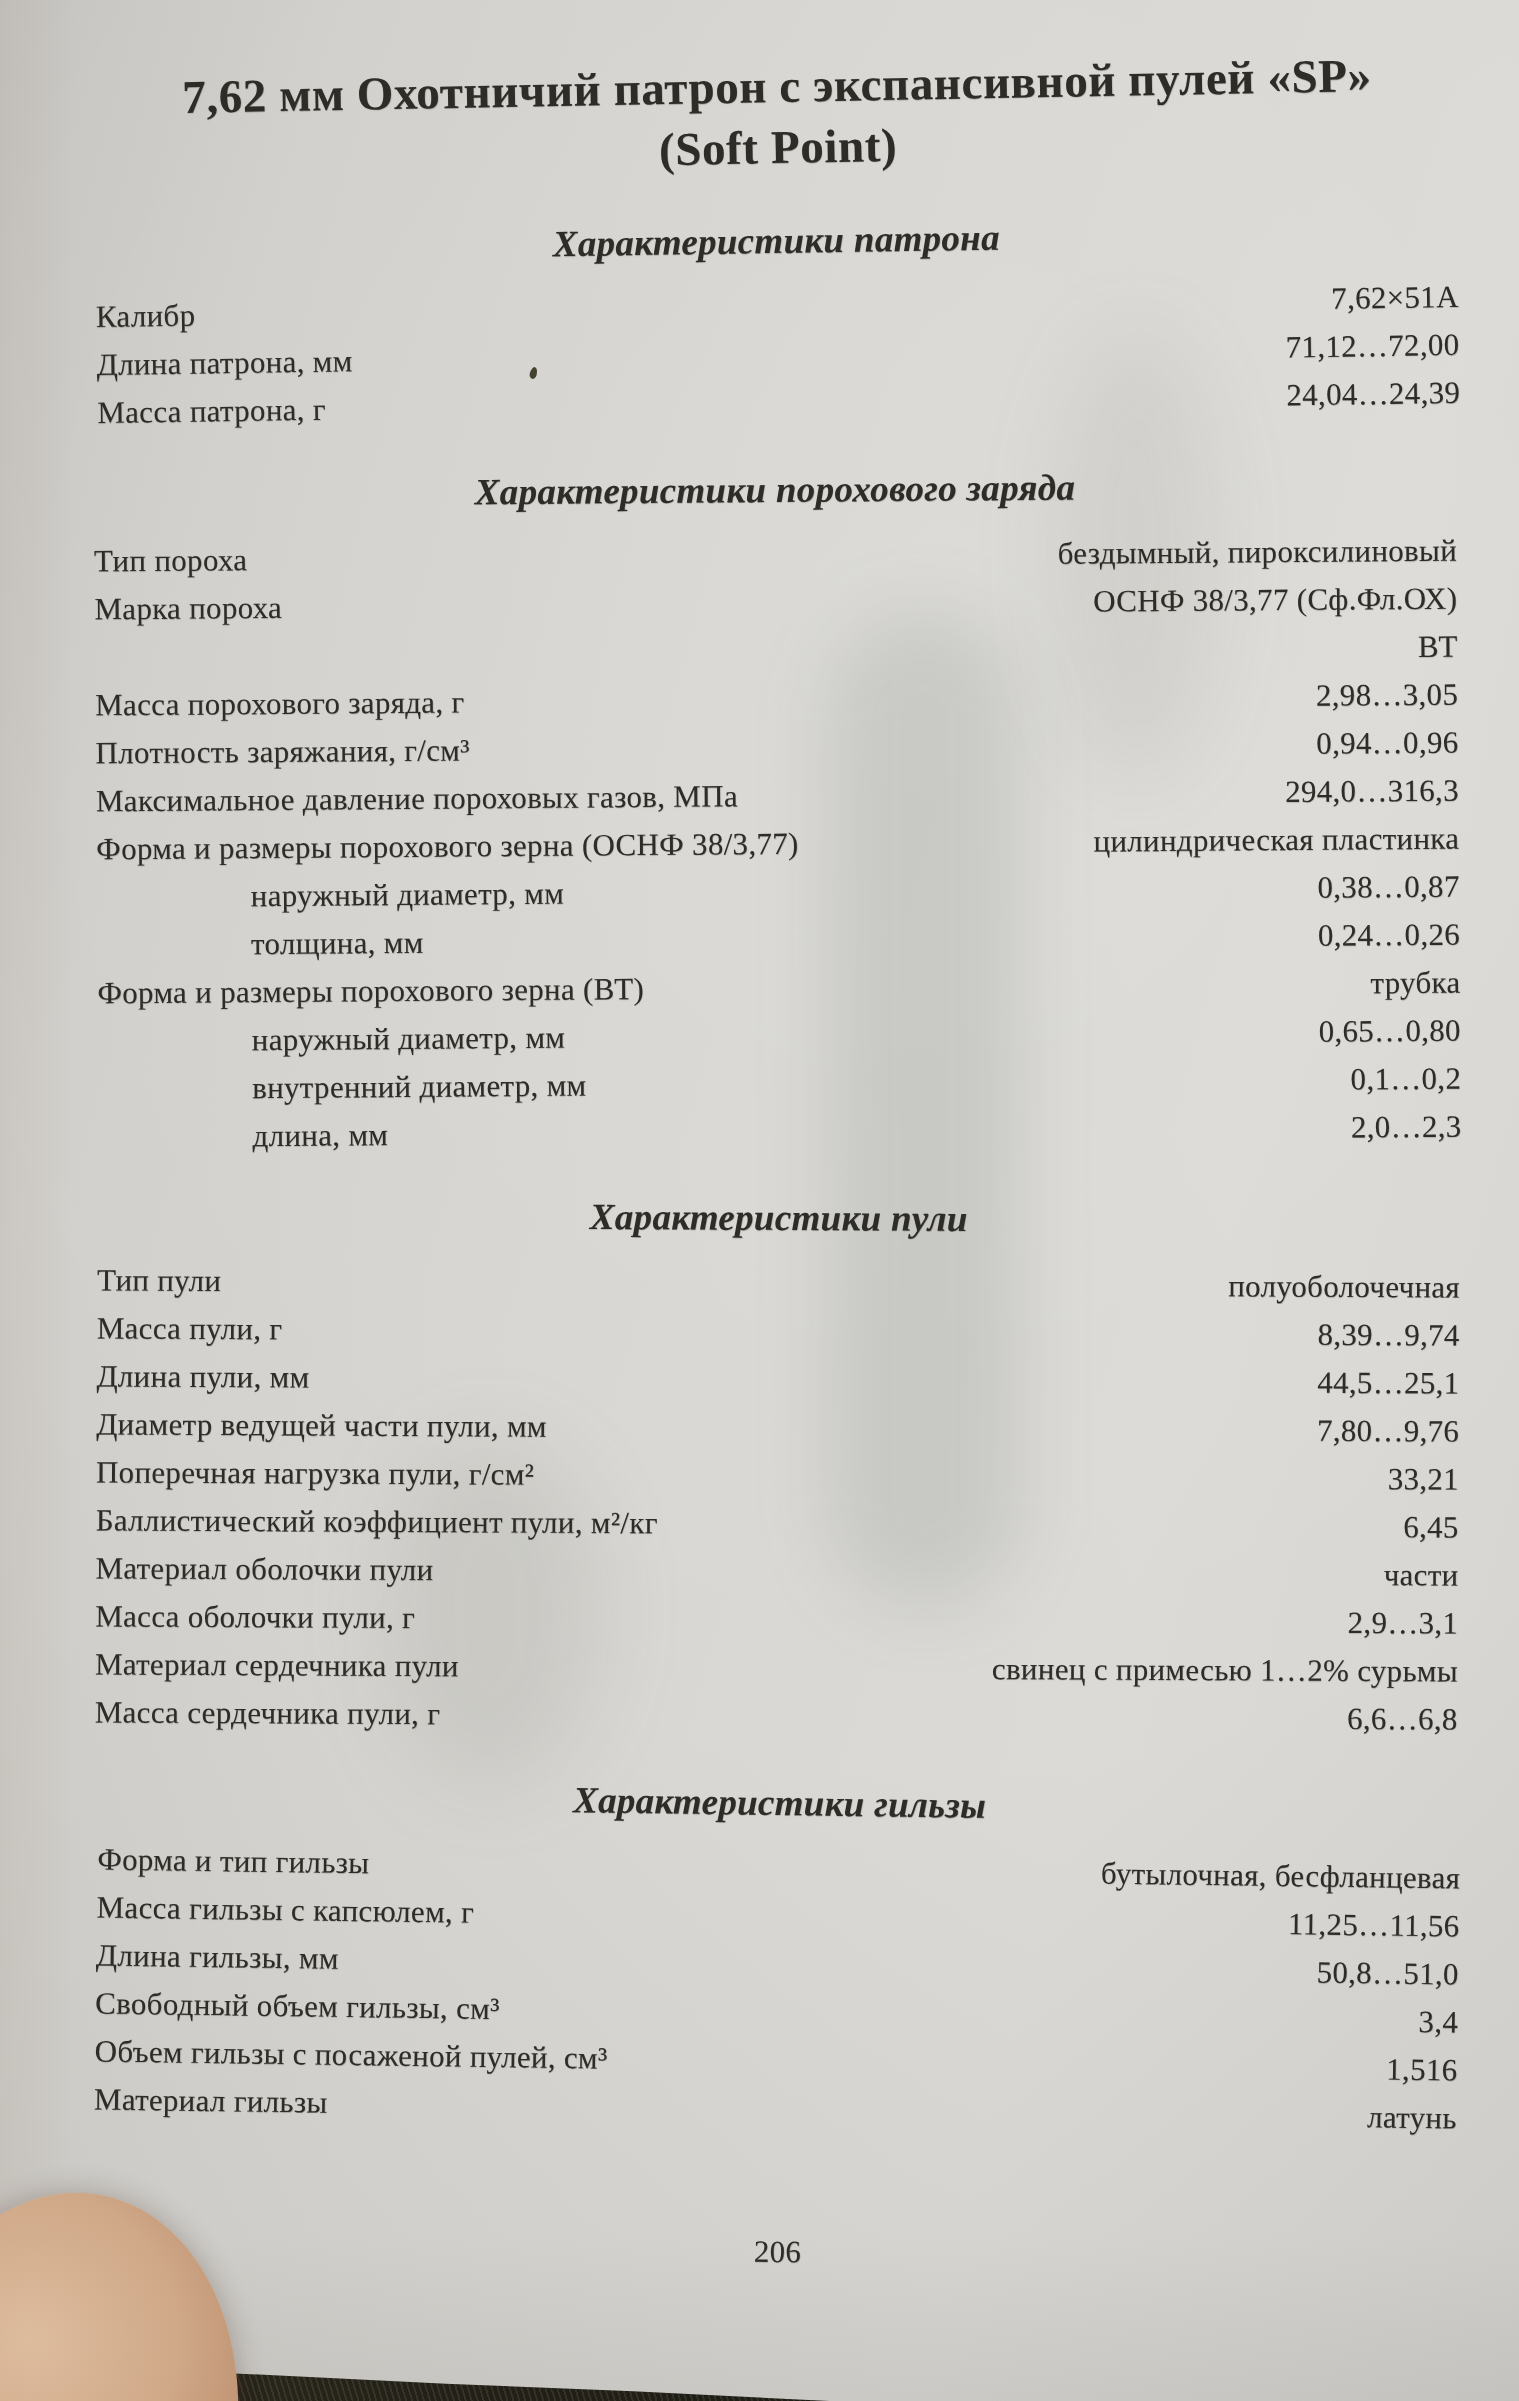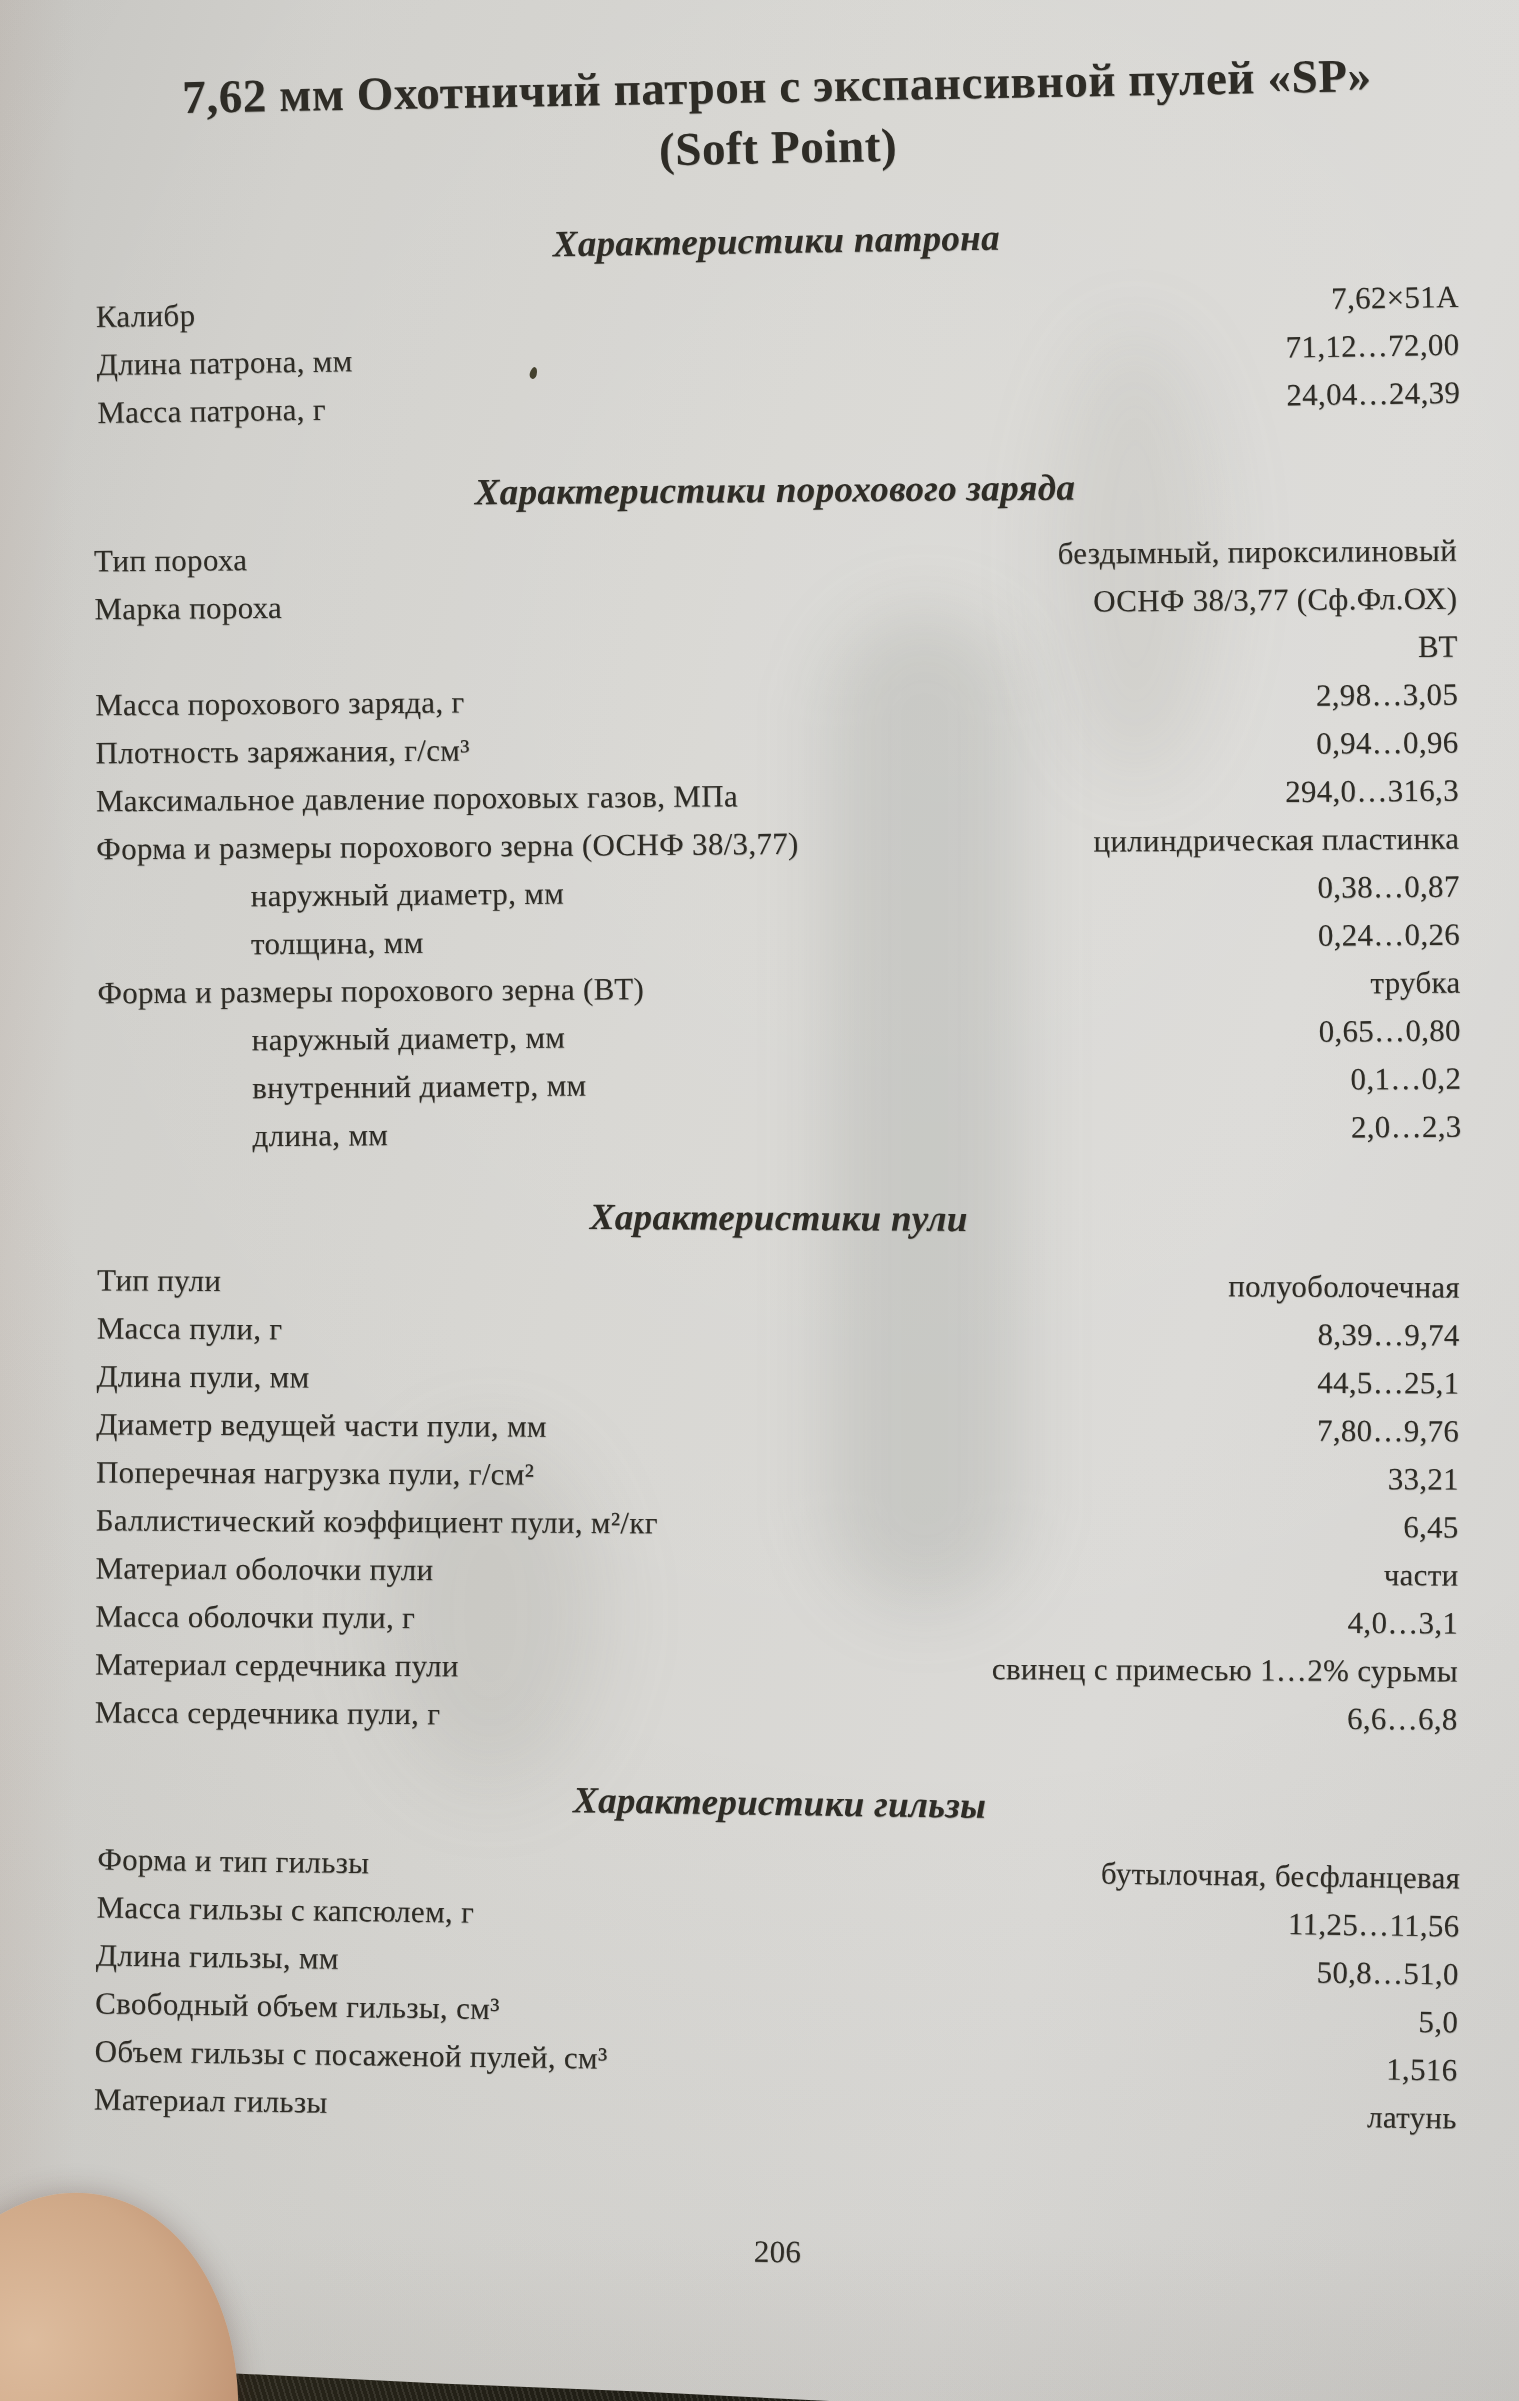--- a/index.html
+++ b/index.html
@@ -171,21 +171,21 @@
       <div class="row">
         <span class="lbl">Баллистический коэффициент пули, м²/кг</span>
         <span class="val">6,45</span>
       </div>
       <div class="row">
         <span class="lbl">Материал оболочки пули</span>
         <span class="val">части</span>
       </div>
       <div class="row">
         <span class="lbl">Масса оболочки пули, г</span>
-        <span class="val">4,0…3,1</span>
+        <span class="val">2,9…3,1</span>
       </div>
       <div class="row">
         <span class="lbl">Материал сердечника пули</span>
         <span class="val">свинец с примесью 1…2% сурьмы</span>
       </div>
       <div class="row">
         <span class="lbl">Масса сердечника пули, г</span>
         <span class="val">6,6…6,8</span>
       </div>
     </div>
@@ -199,21 +199,21 @@
       <div class="row">
         <span class="lbl">Масса гильзы с капсюлем, г</span>
         <span class="val">11,25…11,56</span>
       </div>
       <div class="row">
         <span class="lbl">Длина гильзы, мм</span>
         <span class="val">50,8…51,0</span>
       </div>
       <div class="row">
         <span class="lbl">Свободный объем гильзы, см³</span>
-        <span class="val">5,0</span>
+        <span class="val">3,4</span>
       </div>
       <div class="row">
         <span class="lbl">Объем гильзы с посаженой пулей, см³</span>
         <span class="val">1,516</span>
       </div>
       <div class="row">
         <span class="lbl">Материал гильзы</span>
         <span class="val">латунь</span>
       </div>
     </div>

